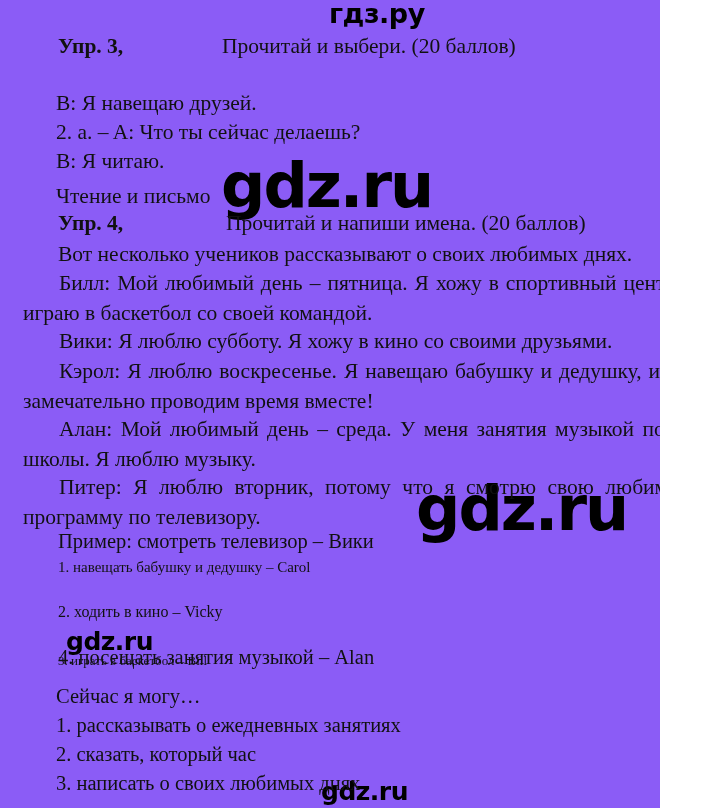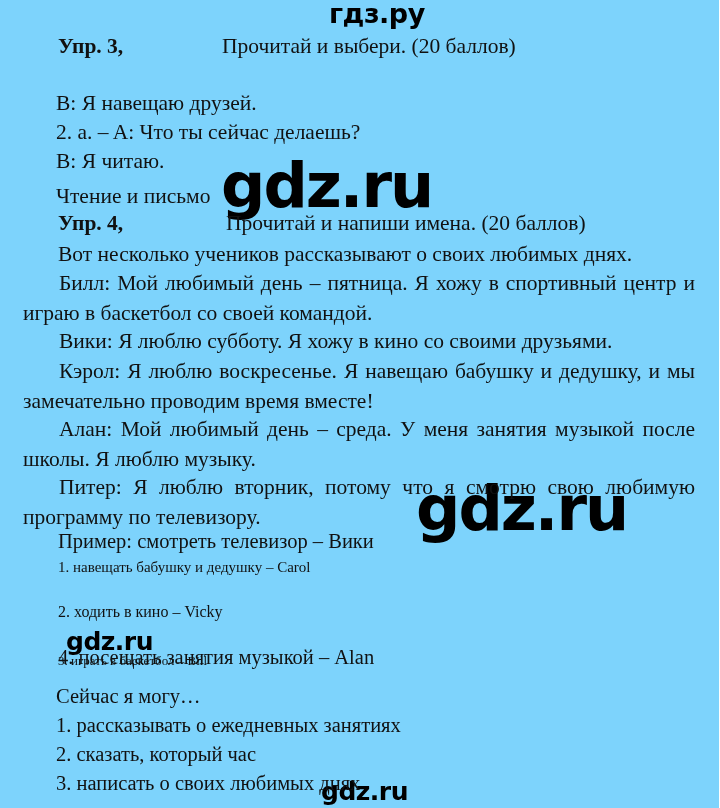--- a/index.html
+++ b/index.html
@@ -7,24 +7,24 @@
     margin: 0;
     padding: 0;
     background: #ffffff;
   }
   body {
     font-family: "Liberation Serif", "DejaVu Serif", serif;
     color: #111111;
   }
   #page {
     position: relative;
-    width: 719px;
+    width: 660px;
     height: 808px;
     overflow: hidden;
-    background: #7dd3fc;
+    background: #8b5cf6;
   }
 
   
   .wm {
     position: absolute;
     font-family: "DejaVu Sans", "Liberation Sans", sans-serif;
     font-weight: bold;
     color: #000000;
     letter-spacing: -0.5px;
     white-space: nowrap;

